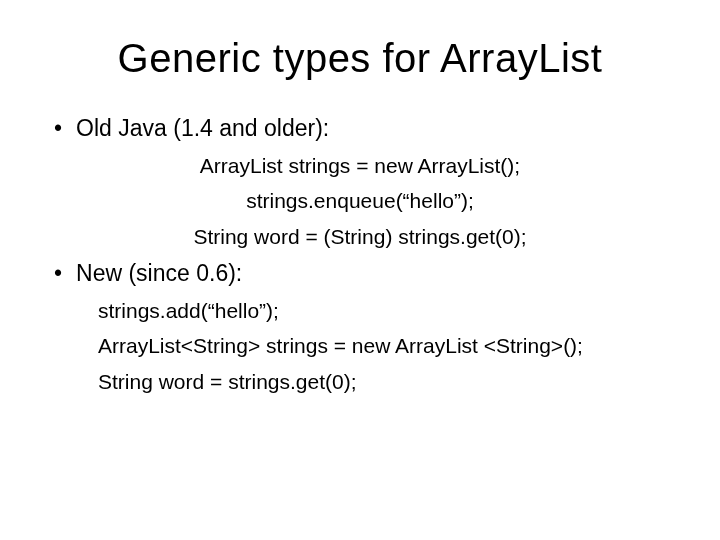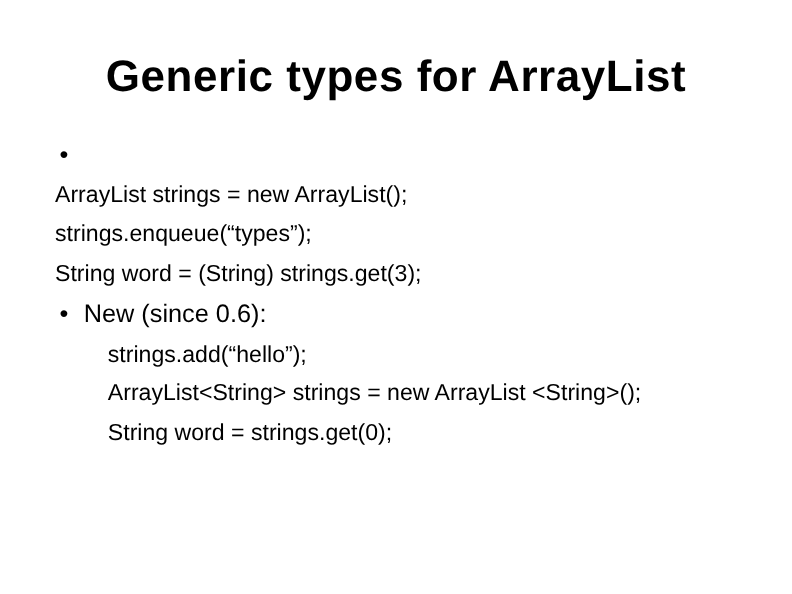--- a/index.html
+++ b/index.html
@@ -13,57 +13,59 @@
   }
   .slide {
     width: 720px;
     height: 540px;
     box-sizing: border-box;
     padding: 36px 50px 40px 50px;
   }
   .title {
     font-size: 40px;
     text-align: center;
-    margin: 12px 0 30px 0;
-    font-weight: bold;
+    margin: 0 0 30px 0;
+    font-weight: normal;
     letter-spacing: 0.5px;
   }
   .content {
     font-size: 23px;
     line-height: 1.5;
   }
   .bullet {
     display: flex;
     margin: 4px 0 4px 4px;
   }
   .bullet .dot {
     margin-right: 14px;
   }
   .plain {
     margin: 4px 0;
     font-size: 21px;
+    text-align: center;
   }
   .indent {
     margin: 4px 0 4px 48px;
     font-size: 21px;
   }
 </style>
 </head>
 <body>
 
 <div class="slide">
   <h1 class="title">Generic types for ArrayList</h1>
   <div class="content">
 
     <div class="bullet">
       <span class="dot">•</span>
+      <span>Old Java (1.4 and older):</span>
     </div>
     <div class="plain">ArrayList strings = new ArrayList();</div>
-    <div class="plain">strings.enqueue(“types”);</div>
-    <div class="plain">String word = (String) strings.get(3);</div>
+    <div class="plain">strings.enqueue(“hello”);</div>
+    <div class="plain">String word = (String) strings.get(0);</div>
 
     <div class="bullet">
       <span class="dot">•</span>
       <span>New (since 0.6):</span>
     </div>
     <div class="indent">strings.add(“hello”);</div>
     <div class="indent">ArrayList&lt;String&gt; strings = new ArrayList &lt;String&gt;();</div>
     <div class="indent">String word = strings.get(0);</div>
 
   </div>

